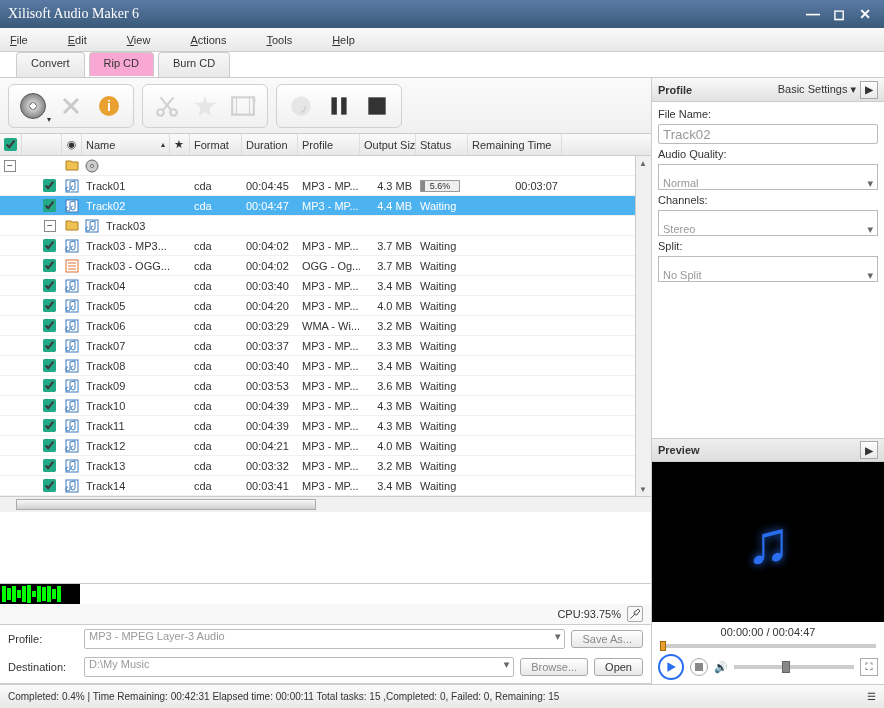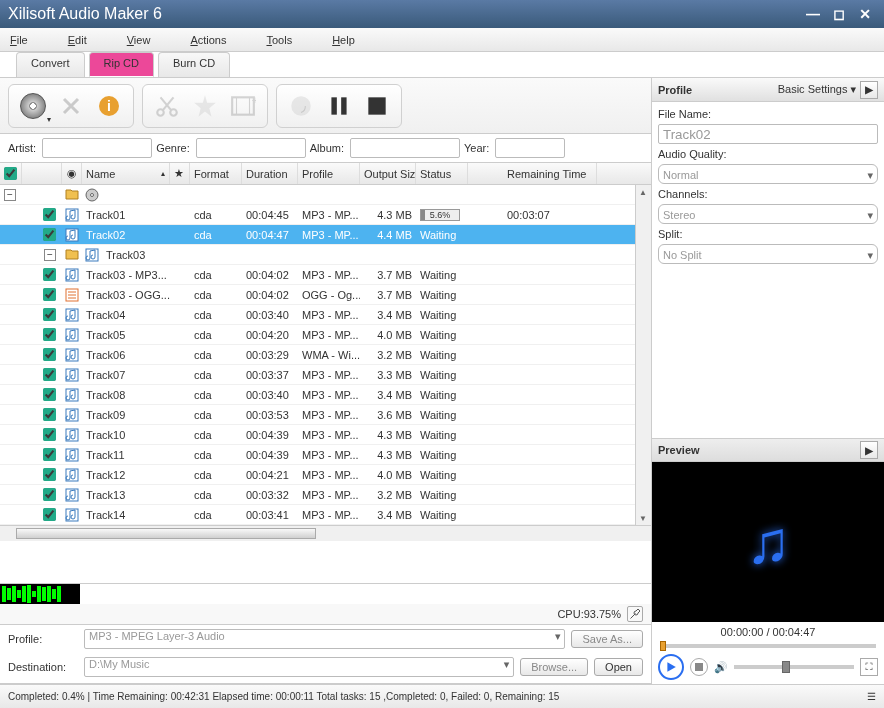--- a/index.html
+++ b/index.html
@@ -1,26 +1,26 @@
 <!DOCTYPE html>
 <html><head>
 <meta charset="utf-8">
 <style>
 * { box-sizing: border-box; margin: 0; padding: 0; }
 body { font-family: Tahoma, Arial, sans-serif; font-size: 11px; background: #fff; width: 884px; height: 708px; overflow: hidden; color: #333; }
 .titlebar { height: 28px; background: linear-gradient(#5a7aa4, #3a5a7a); display: flex; align-items: center; padding: 0 8px; color: #fff; }
-.titlebar .title { flex: 1; font-size: 16px; }
+.titlebar .title { flex: 1; font-size: 14px; font-family: Liberation Serif, serif; }
 .titlebar .window-controls { display: flex; gap: 4px; }
 .titlebar .wc { width: 22px; height: 18px; display: flex; align-items: center; justify-content: center; font-weight: bold; font-size: 14px; cursor: pointer; }
 .menubar { height: 24px; background: linear-gradient(#fafafa, #e8e8e8); border-bottom: 1px solid #ccc; display: flex; align-items: center; padding: 0 10px; gap: 40px; }
 .menubar span { cursor: pointer; text-decoration: underline; text-decoration-color: transparent; }
 .menubar span::first-letter { text-decoration: underline; }
 .tabstrip { height: 26px; display: flex; padding-left: 16px; border-bottom: 1px solid #ccc; background: #fff; }
 .tabstrip .tab { border: 1px solid #ccc; border-bottom: none; border-radius: 4px 4px 0 0; padding: 4px 14px; margin-right: 4px; background: linear-gradient(#f8f8f8,#e8e8e8); cursor: pointer; }
-.tabstrip .tab.active { background: #ec4899; font-weight: normal; border-bottom: 1px solid #fff; position: relative; z-index: 2; text-align: center; }
+.tabstrip .tab.active { background: #f9a8d4; font-weight: normal; border-bottom: 1px solid #fff; position: relative; z-index: 2; text-align: center; }
 .content { display: flex; height: calc(708px - 28px - 24px - 26px - 24px); }
 .left { flex: 1; display: flex; flex-direction: column; border-right: 1px solid #ccc; }
 .right { width: 232px; display: flex; flex-direction: column; }
 .toolbar { height: 56px; display: flex; align-items: center; padding: 4px 8px; gap: 8px; border-bottom: 1px solid #ccc; background: linear-gradient(#fafafa,#f0f0f0); }
 .tgroup { border: 1px solid #d0d0d0; border-radius: 6px; background: linear-gradient(#fff,#f0f0f0); padding: 4px 8px; display: flex; align-items: center; gap: 6px; height: 44px; }
 .tbtn { width: 32px; height: 32px; display: flex; align-items: center; justify-content: center; cursor: pointer; position: relative; }
 .tbtn.disabled { opacity: 0.4; cursor: default; }
 .disc-icon { width: 26px; height: 26px; border-radius: 50%; background: radial-gradient(circle,#fff 15%,#666 18%,#ccc 25%,#888 70%,#444 100%); border: 1px solid #555; }
 .x-icon svg, .info-icon svg { width: 24px; height: 24px; }
 .scissor svg, .star svg, .clip svg, .rec svg, .pause svg, .stop svg { width: 26px; height: 26px; }
@@ -53,35 +53,35 @@
 .btn { border: 1px solid #aaa; background: linear-gradient(#fff,#e8e8e8); border-radius: 3px; padding: 2px 10px; cursor: pointer; color:#888; }
 .btn.enabled { color: #333; }
 .statusbar { height: 24px; border-top: 1px solid #ccc; display: flex; align-items: center; padding: 0 8px; font-size: 10px; background: linear-gradient(#fafafa,#e8e8e8); }
 .statusbar .gear { margin-left: auto; cursor: pointer; }
 .profile-head { height: 24px; background: linear-gradient(#fafafa,#e0e0e0); border-bottom: 1px solid #ccc; display: flex; align-items: center; padding: 0 6px; font-weight: bold; }
 .profile-head .basic { margin-left: auto; font-weight: normal; cursor: pointer; }
 .arrow-btn { width: 18px; height: 18px; border: 1px solid #aaa; background: linear-gradient(#fff,#e8e8e8); display:flex;align-items:center;justify-content:center; cursor:pointer; margin-left:4px; font-size:10px;}
 .profile-body { padding: 6px; display: flex; flex-direction: column; gap: 4px; flex: 1; }
 .profile-body label { font-size: 11px; }
 .prof-input { border: 1px solid #bbb; height: 20px; border-radius: 2px; padding: 0 4px; color: #999; }
-.prof-select { border: 1px solid #bbb; height: 20px; border-radius: 6px; padding: 4px 4px; color: #999; position: relative; background:#fff;}
+.prof-select { border: 1px solid #bbb; height: 20px; border-radius: 0; padding: 12px 4px; color: #999; position: relative; background:#fff;}
 .prof-select::after { content: '▾'; position: absolute; right: 4px; color: #666; }
 .preview-head { height: 24px; background: linear-gradient(#eee,#ddd); border-top: 1px solid #ccc; border-bottom: 1px solid #ccc; display: flex; align-items: center; padding: 0 6px; font-weight: bold; }
 .preview-body { background: #000; height: 160px; display: flex; align-items: center; justify-content: center; }
 .note { font-size: 60px; color: #2a6ef0; text-shadow: 0 0 8px #2a6ef0; }
 .time-row { display: flex; justify-content: center; padding: 4px; }
 .player-row { display: flex; align-items: center; padding: 4px 6px; gap: 6px; }
 .pcircle { width: 26px; height: 26px; border: 2px solid #2a6ef0; border-radius: 50%; display:flex;align-items:center;justify-content:center; cursor:pointer;}
 .scircle { width: 18px; height: 18px; border: 1px solid #aaa; border-radius: 50%; display:flex;align-items:center;justify-content:center; cursor:pointer;}
 .slider { flex: 1; height: 4px; background: #ccc; position: relative; }
 .slider .thumb { width: 8px; height: 12px; background: #888; position: absolute; top: -4px; left: 40%; border: 1px solid #666; }
 .vscroll { width: 16px; background: #f0f0f0; border-left: 1px solid #ccc; position: relative; }
 .vscroll .ab { width: 14px; height: 14px; display:flex;align-items:center;justify-content:center; font-size:8px; color:#666; cursor:pointer;}
 .tree-icon { width: 12px; height: 12px; border: 1px solid #888; display:inline-flex; align-items:center; justify-content:center; font-size:10px; line-height:1; cursor:pointer;}
-.c-exp {width:22px;} .c-chk{width:40px;display:flex;justify-content:flex-end;padding-right:6px;} .c-ico{width:20px;display:flex;justify-content:center;} .c-name{width:88px;} .c-star{width:20px;} .c-fmt{width:52px;} .c-dur{width:56px;} .c-prof{width:62px;} .c-out{width:56px;text-align:right;} .c-stat{width:52px;} .c-rem{width:94px;margin-left:35px;}
+.c-exp {width:22px;} .c-chk{width:40px;display:flex;justify-content:flex-end;padding-right:6px;} .c-ico{width:20px;display:flex;justify-content:center;} .c-name{width:88px;} .c-star{width:20px;} .c-fmt{width:52px;} .c-dur{width:56px;} .c-prof{width:62px;} .c-out{width:56px;text-align:right;} .c-stat{width:52px;} .c-rem{width:94px;text-align:right;}
 </style>
 </head>
 <body>
 
 <div class="titlebar">
   <span class="title">Xilisoft Audio Maker 6</span>
   <div class="window-controls">
     <div class="wc">—</div>
     <div class="wc">◻</div>
     <div class="wc">✕</div>
@@ -158,30 +158,20 @@
             </svg>
           </div>
         <div class="tbtn stop">
             <svg viewBox="0 0 24 24">
               <rect x="4" y="4" width="16" height="16" fill="#333"></rect>
             </svg>
           </div>
       </div>
     </div>
 
-    <div class="meta-row">
-      <label>Artist:</label>
-      <input style="width: 110px;">
-      <label>Genre:</label>
-      <input style="width: 110px;">
-      <label>Album:</label>
-      <input style="width: 110px;">
-      <label>Year:</label>
-      <input style="width: 70px;">
-    </div>
 
     <div class="table-wrap">
       <div class="table-head">
         <div class="th c-exp">
             <input type="checkbox" class="check" checked="" style="">
           </div>
         <div class="th c-chk"></div>
         <div class="th c-ico">◉</div>
         <div class="th c-name">
             <span>Name</span> 

